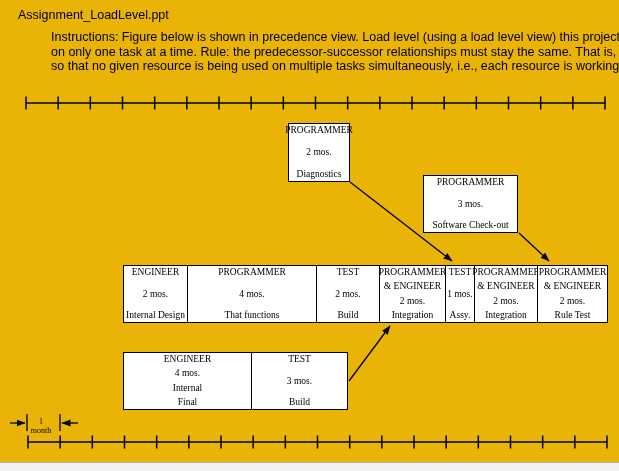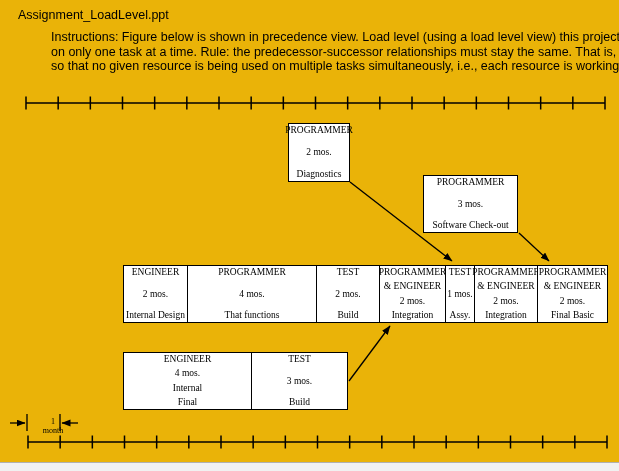--- a/index.html
+++ b/index.html
@@ -124,31 +124,31 @@
       <div class="box no-left" style="left: 475px; top: 265px; width: 63px; height: 58px;">
         <div>PROGRAMMER</div>
         <div>&amp; ENGINEER</div>
         <div>2 mos.</div>
         <div>Integration</div>
       </div>
       <div class="box no-left" style="left: 538px; top: 265px; width: 70px; height: 58px;">
         <div>PROGRAMMER</div>
         <div>&amp; ENGINEER</div>
         <div>2 mos.</div>
-        <div>Final Basic</div>
+        <div>Rule Test</div>
       </div>
       <div class="box" style="left: 123px; top: 352px; width: 129px; height: 58px;">
         <div>ENGINEER</div>
         <div>4 mos.</div>
         <div>Internal</div>
         <div>Final</div>
       </div>
       <div class="box no-left" style="left: 252px; top: 352px; width: 96px; height: 58px;">
         <div>TEST</div>
         <div>3 mos.</div>
         <div>Build</div>
       </div>
     </div>
 
-  <div class="legend-label" id="legend-label" style="left: 28px; width: 26px; top: 417px; padding-left: 12px;">1 month</div>
+  <div class="legend-label" id="legend-label" style="left: 28px; width: 26px; top: 417px;">1 month</div>
 
   <div class="footer-band" id="footer-band" style="background: rgb(241, 241, 241); border-top-color: rgb(176, 176, 176);"></div>
 </div>
 
 </body></html>

